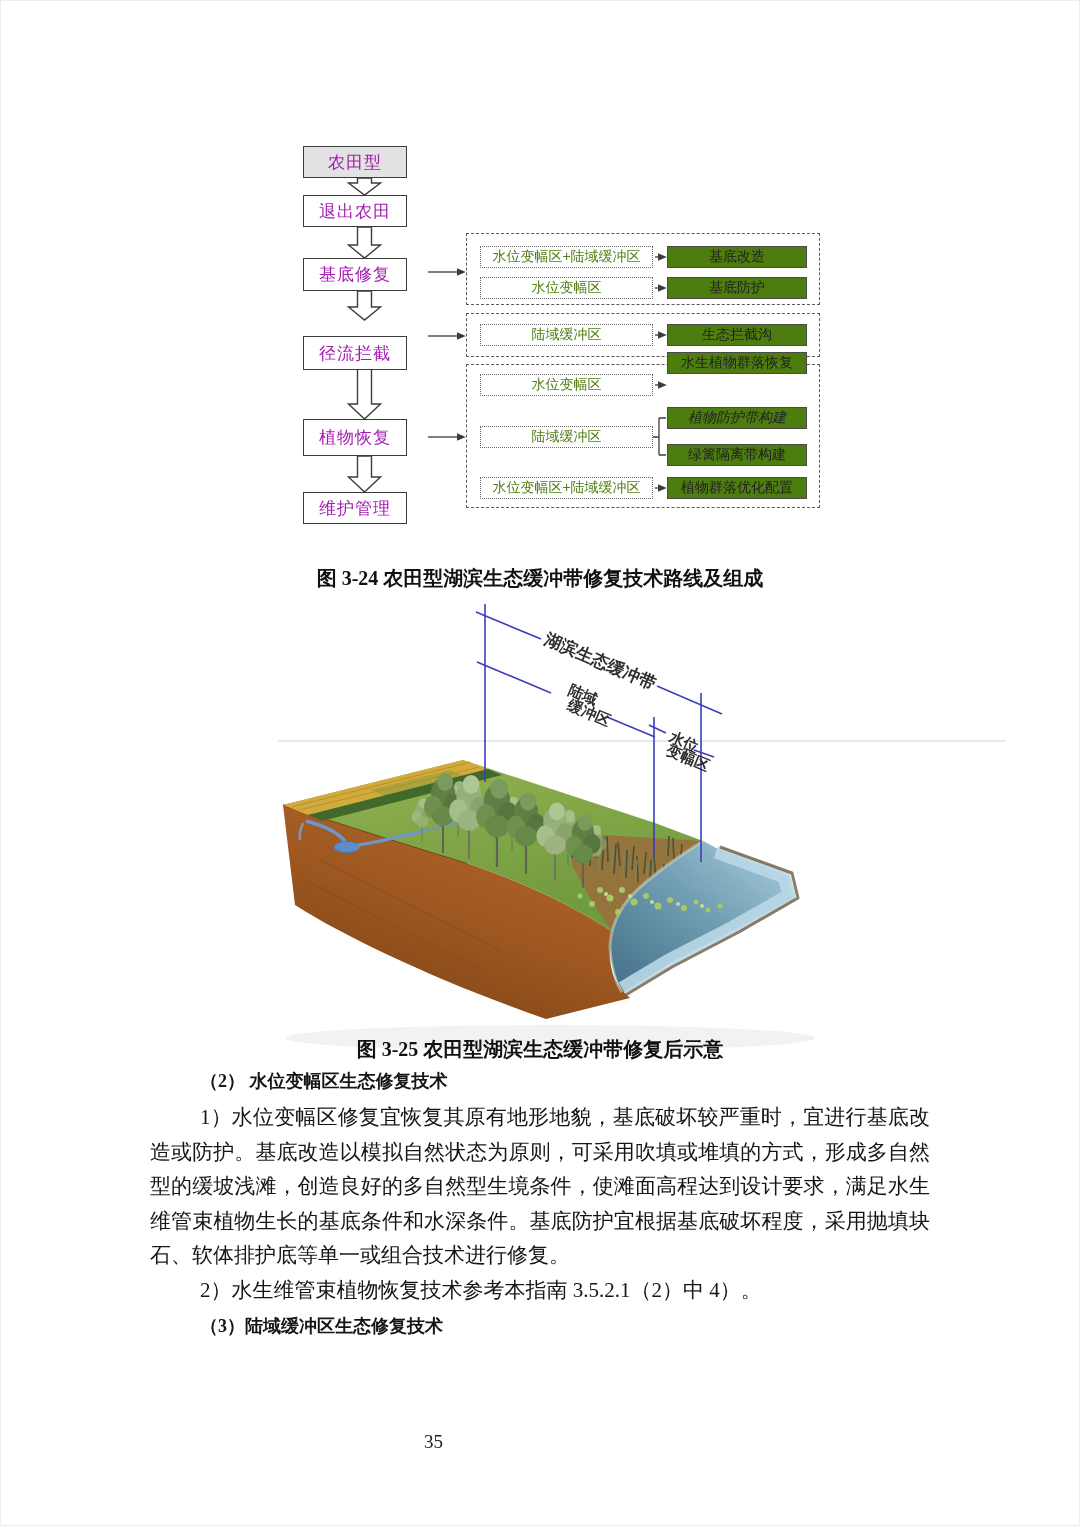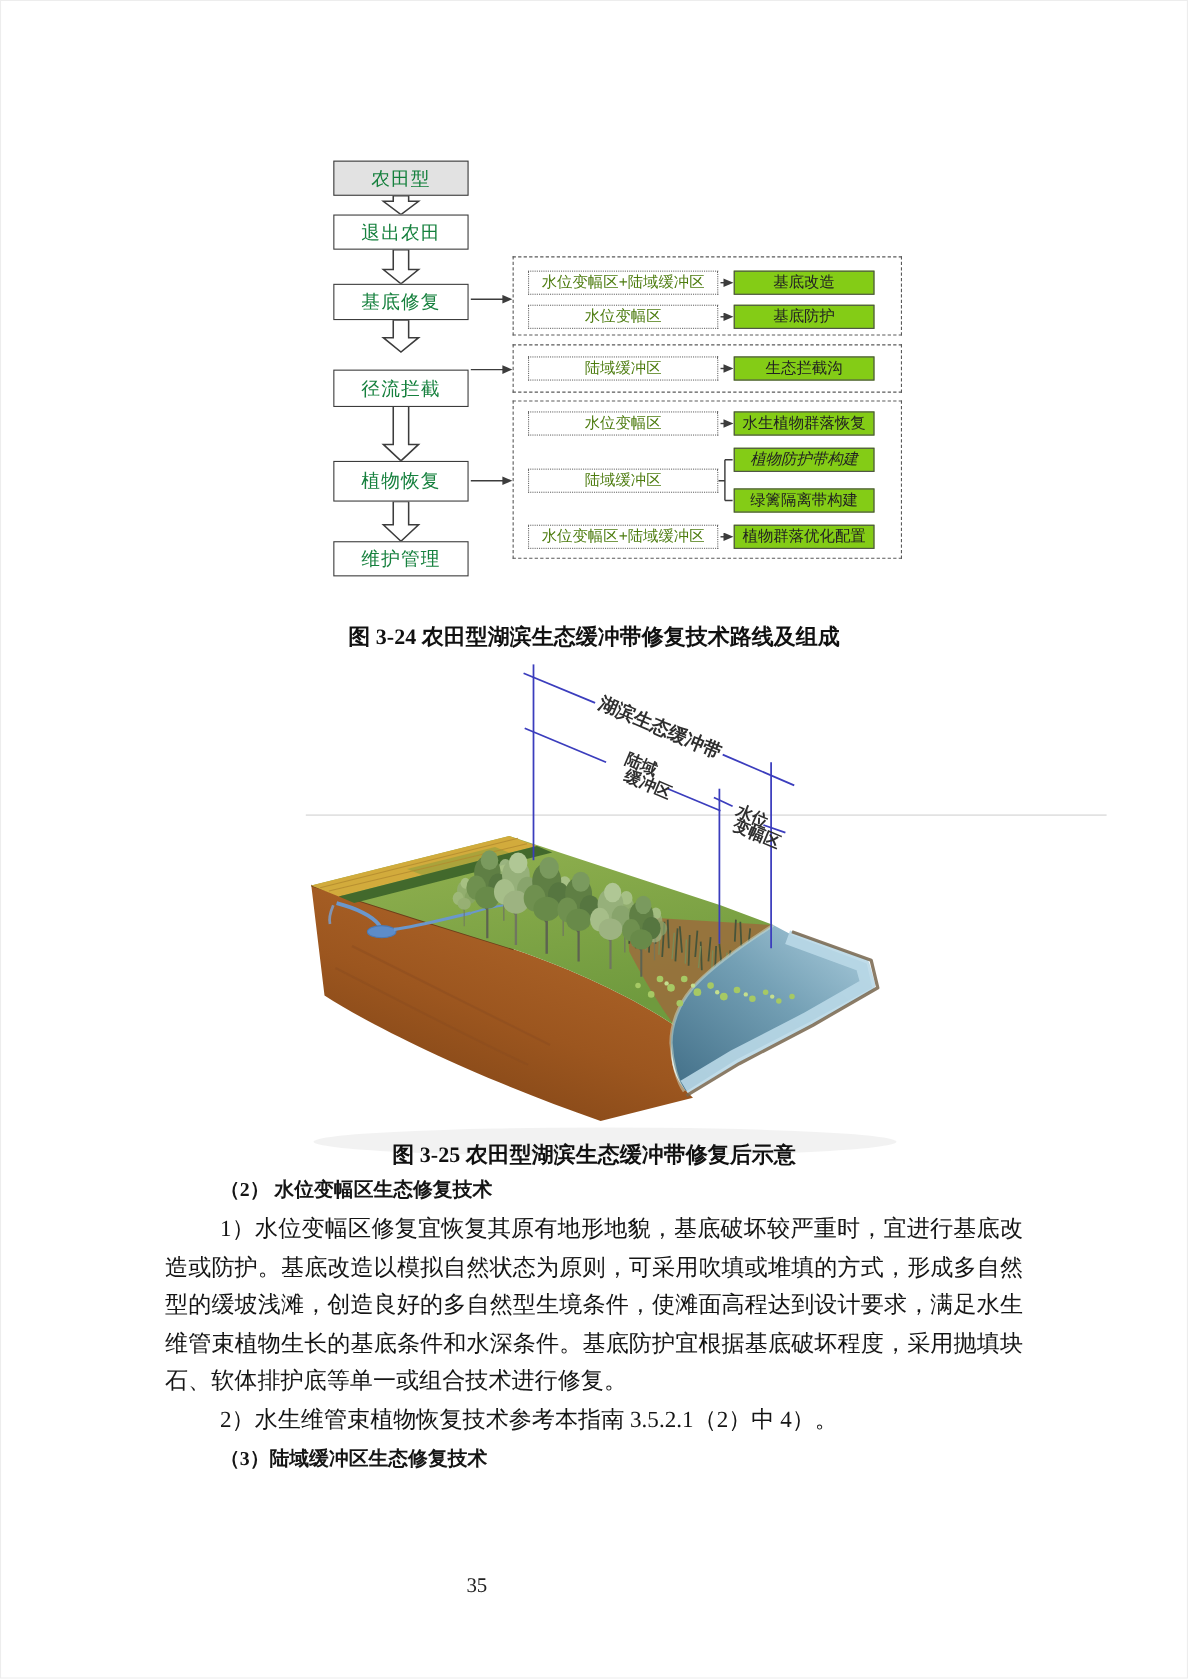--- a/index.html
+++ b/index.html
@@ -2,32 +2,32 @@
 <html><head>
 <meta charset="utf-8">
 <style>
   html,body{margin:0;padding:0;}
   body{width:1080px;height:1526px;position:relative;background:#ffffff;
        box-shadow:inset 0 0 0 1px #ededed;overflow:hidden;
        font-family:"Liberation Sans",sans-serif;}
   
   .flowchart{position:absolute;left:0;top:0;width:1080px;height:560px;}
   .fc-svg{position:absolute;left:0;top:0;}
-  .fbox{position:absolute;left:303px;width:123px;box-sizing:border-box;
-        border:1.6px solid #3c3c3c;background:#fff;color:#15803d;
+  .fbox{position:absolute;left:303px;width:104px;box-sizing:border-box;
+        border:1.6px solid #3c3c3c;background:#fff;color:#a21caf;
         display:flex;align-items:center;justify-content:center;
         font-size:17px;letter-spacing:1px;}
   .fbox.root{background:#e2e2e2;}
   .grp{position:absolute;left:466px;width:354px;box-sizing:border-box;
        border:1.6px dashed #5a5a5a;}
   .zbox{position:absolute;left:480px;width:173px;height:22px;box-sizing:border-box;
         border:1.2px dotted #6a6a6a;background:#fff;color:#4d7c0f;
         display:flex;align-items:center;justify-content:center;font-size:14px;}
-  .abox{position:absolute;left:667px;width:128px;height:22px;box-sizing:border-box;
-        border:1.2px solid #4a4a4a;background:#84cc16;color:#222;
+  .abox{position:absolute;left:667px;width:140px;height:22px;box-sizing:border-box;
+        border:1.2px solid #4a4a4a;background:#4d7c0f;color:#222;
         display:flex;align-items:center;justify-content:center;font-size:14px;}
   
   .cap{position:absolute;left:0;width:1080px;text-align:center;
        font-family:"Liberation Serif",serif;font-weight:bold;
        font-size:20px;color:#111;}
   .figwrap{position:absolute;left:250px;top:590px;width:760px;height:460px;}
   .bodytext{position:absolute;left:150px;top:1063px;width:780px;
             font-family:"Liberation Serif",serif;color:#151515;font-size:21px;}
   .bh{font-weight:bold;font-size:18px;line-height:37px;margin:0 0 0 50px;}
   .bodytext p{margin:0;line-height:34.6px;text-align:justify;text-indent:50px;}
@@ -78,21 +78,21 @@
 
   <div class="zbox" style="top:246px;">水位变幅区+陆域缓冲区</div>
   <div class="abox" style="top:246px;">基底改造</div>
   <div class="zbox" style="top:277px;">水位变幅区</div>
   <div class="abox" style="top:277px;">基底防护</div>
 
   <div class="zbox" style="top:324px;">陆域缓冲区</div>
   <div class="abox" style="top:324px;">生态拦截沟</div>
 
   <div class="zbox" style="top:374px;">水位变幅区</div>
-  <div class="abox" style="top:374px;">水生植物群落恢复</div>
+  <div class="abox" style="top:352px;">水生植物群落恢复</div>
   <div class="abox" style="top:407px;font-style:italic;">植物防护带构建</div>
   <div class="zbox" style="top:426px;">陆域缓冲区</div>
   <div class="abox" style="top:444px;">绿篱隔离带构建</div>
   <div class="zbox" style="top:477px;">水位变幅区+陆域缓冲区</div>
   <div class="abox" style="top:477px;">植物群落优化配置</div>
 </div>
 
 <div class="cap" style="top:565px;">图 3-24 农田型湖滨生态缓冲带修复技术路线及组成</div>
 
 <div class="figwrap">

